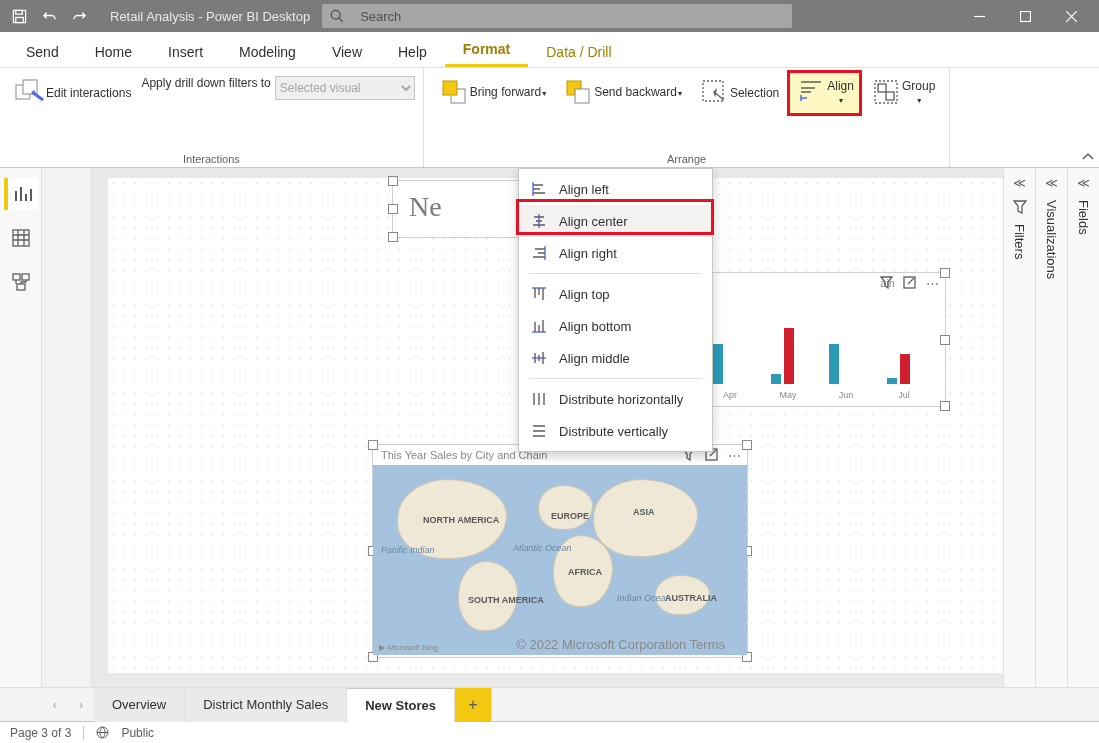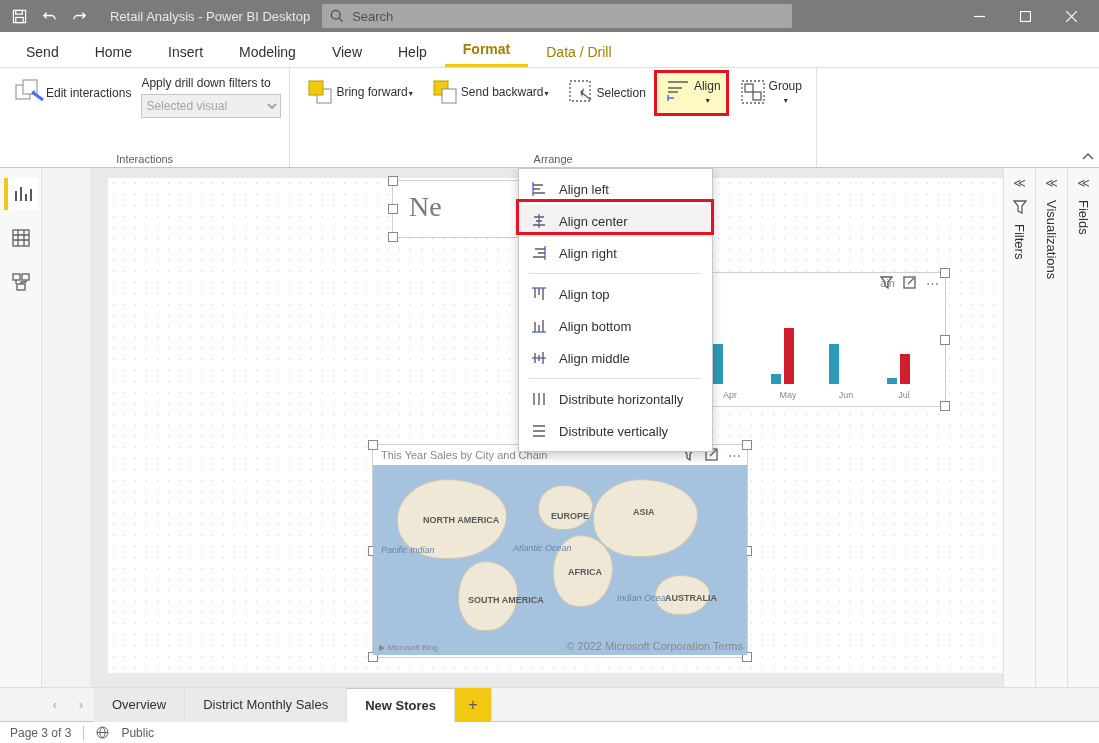--- a/index.html
+++ b/index.html
@@ -4,42 +4,42 @@
   <style>
     * { box-sizing: border-box; margin: 0; padding: 0; font-family: "Segoe UI", Tahoma, sans-serif; }
     body { width: 1099px; height: 743px; background: #f3f3f3; overflow: hidden; font-size: 13px; color: #323130; }
     
     
     .titlebar { display: flex; align-items: center; height: 32px; background: #7b7b7b; color: #fff; padding: 0 6px; }
     .titlebar .qat { display: flex; gap: 4px; }
     .titlebar .qat .tbtn { width: 26px; height: 26px; display: flex; align-items: center; justify-content: center; cursor: pointer; }
     .titlebar .title { margin-left: 18px; font-size: 13px; color: #e8e8e8; }
     .titlebar .search { flex: 0 0 470px; margin-left: 12px; height: 24px; background: #a6a6a6; border-radius: 2px; display: flex; align-items: center; padding: 0 8px; gap: 8px; color: #444; }
-    .titlebar .search span { color: #505050; font-size: 13px; }
+    .titlebar .search span { color: #505050; font-size: 13px; margin-left: 8px; }
     .titlebar .spacer { flex: 1; }
     .titlebar .winbtns { display: flex; gap: 2px; }
     .titlebar .winbtns .wbtn { width: 44px; height: 32px; display: flex; align-items: center; justify-content: center; cursor: pointer; }
     
     
     .ribbon-tabs { display: flex; align-items: flex-end; height: 36px; background: #fff; border-bottom: 1px solid #e1dfdd; padding-left: 8px; }
     .ribbon-tabs .rtab { padding: 8px 18px 7px 18px; font-size: 14px; cursor: pointer; }
     .ribbon-tabs .rtab.yellow { color: #a08006; }
     .ribbon-tabs .rtab.active { font-weight: 600; border-bottom: 3px solid #f2c811; color: #a08006; }
     
     
     .ribbon { display: flex; height: 100px; background: #fff; border-bottom: 1px solid #c8c6c4; }
     .rgroup { display: flex; flex-direction: column; justify-content: space-between; border-right: 1px solid #e1dfdd; padding: 4px 8px 2px 8px; }
     .rgroup .rrow { display: flex; gap: 4px; align-items: flex-start; }
     .rgroup .glabel { text-align: center; font-size: 11px; color: #605e5c; margin-top: 2px; }
     .rbtn { display: flex; flex-direction: row; align-items: center; justify-content: flex-start; padding: 4px 6px; cursor: pointer; min-width: 48px; }
     .rbtn .ricon { width: 32px; height: 32px; display: flex; align-items: center; justify-content: center; margin-bottom: 2px; }
     .rbtn .rlabel { font-size: 12px; text-align: center; line-height: 13px; }
     .dd-caret::after { content: "\25BE"; font-size: 8px; margin-left: 1px; }
     
-    .apply-col { display:flex; flex-direction:column; gap:4px; }
+    .apply-col { display:flex; flex-direction:row; gap:4px; }
     .apply-col .al { font-size: 12px; }
     .apply-col select { width: 140px; height: 24px; font-size: 12px; color: #a6a6a6; border: 1px solid #c8c6c4; }
     
     .align-highlight { outline: 3px solid #e81123; outline-offset: -1px; background: #fef9c3; }
     
     .ribbon-collapse { width: 22px; display:flex; align-items:flex-end; justify-content:center; padding-bottom:4px; cursor:pointer; }
     
     
     .main { display: flex; height: calc(743px - 32px - 36px - 100px - 34px - 22px); }
     .viewbar { width: 42px; background: #f8f8f8; border-right: 1px solid #e1dfdd; display: flex; flex-direction: column; align-items: center; padding-top: 10px; gap: 12px; }
@@ -364,21 +364,21 @@
           <div class="maplbl" style="left:50px;top:50px;">NORTH AMERICA</div>
           <div class="maplbl" style="left:95px;top:130px;">SOUTH AMERICA</div>
           <div class="maplbl" style="left:178px;top:46px;">EUROPE</div>
           <div class="maplbl" style="left:195px;top:102px;">AFRICA</div>
           <div class="maplbl" style="left:260px;top:42px;">ASIA</div>
           <div class="maplbl" style="left:292px;top:128px;">AUSTRALIA</div>
           <div class="ocean" style="left:8px;top:80px;">Pacific Indian</div>
           <div class="ocean" style="left:140px;top:78px;">Atlantic Ocean</div>
           <div class="ocean" style="left:244px;top:128px;">Indian Ocean</div>
           <div style="position:absolute;bottom:3px;left:6px;font-size:8px;color:#888;">▶ <span>Microsoft Bing</span></div>
-          <div style="position:absolute;bottom:3px;right:4px;font-size:11px;color:#888;">© 2022 Microsoft Corporation  Terms</div>
+          <div style="position:absolute;bottom:3px;right:22px;font-size:13px;color:#888;">© 2022 Microsoft Corporation  Terms</div>
         </div>
       </div>
 
     </div>
 
     <div class="dropdown">
       <div class="ditem">
           <svg width="16" height="16" fill="none" stroke="#4f6bed" stroke-width="1.4">
             <path d="M2 1 V15"></path>
             <path d="M2 4 H12 M2 8 H9 M2 12 H14" stroke="#605e5c"></path>

